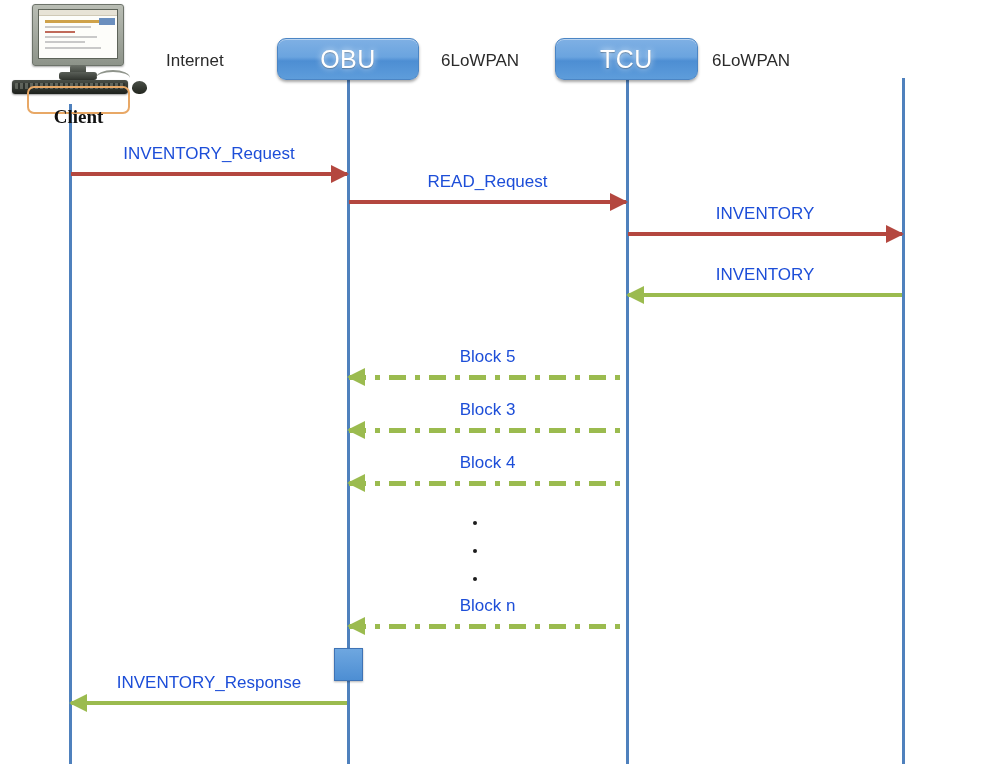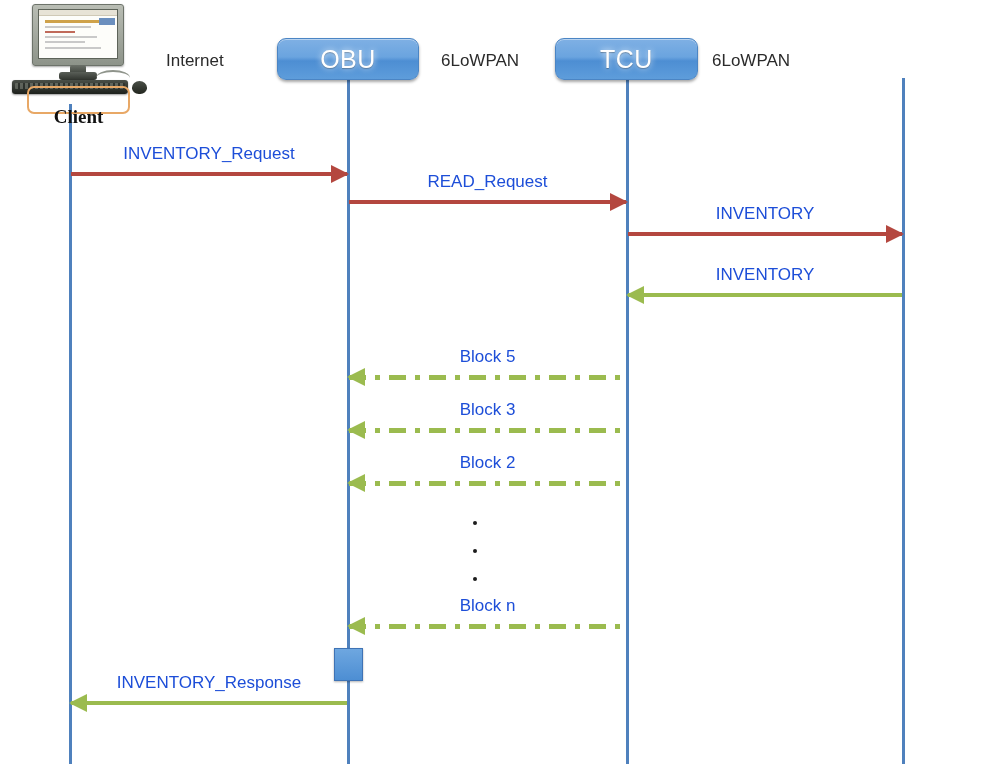--- a/index.html
+++ b/index.html
@@ -259,21 +259,21 @@
     <div class="arrowhead left"></div>
   </div>
 
   <div class="msg dash-green" style="left:349px; top:428px; width:277px;">
     <div class="msg-label">Block 3</div>
     <div class="line"></div>
     <div class="arrowhead left"></div>
   </div>
 
   <div class="msg dash-green" style="left:349px; top:481px; width:277px;">
-    <div class="msg-label">Block 2</div>
+    <div class="msg-label">Block 4</div>
     <div class="line"></div>
     <div class="arrowhead left"></div>
   </div>
 
   <div class="vdots" style="left:472px; top:521px; width:6px; height:60px;">
     <span></span>
       <span></span>
       <span></span>
   </div>
 

